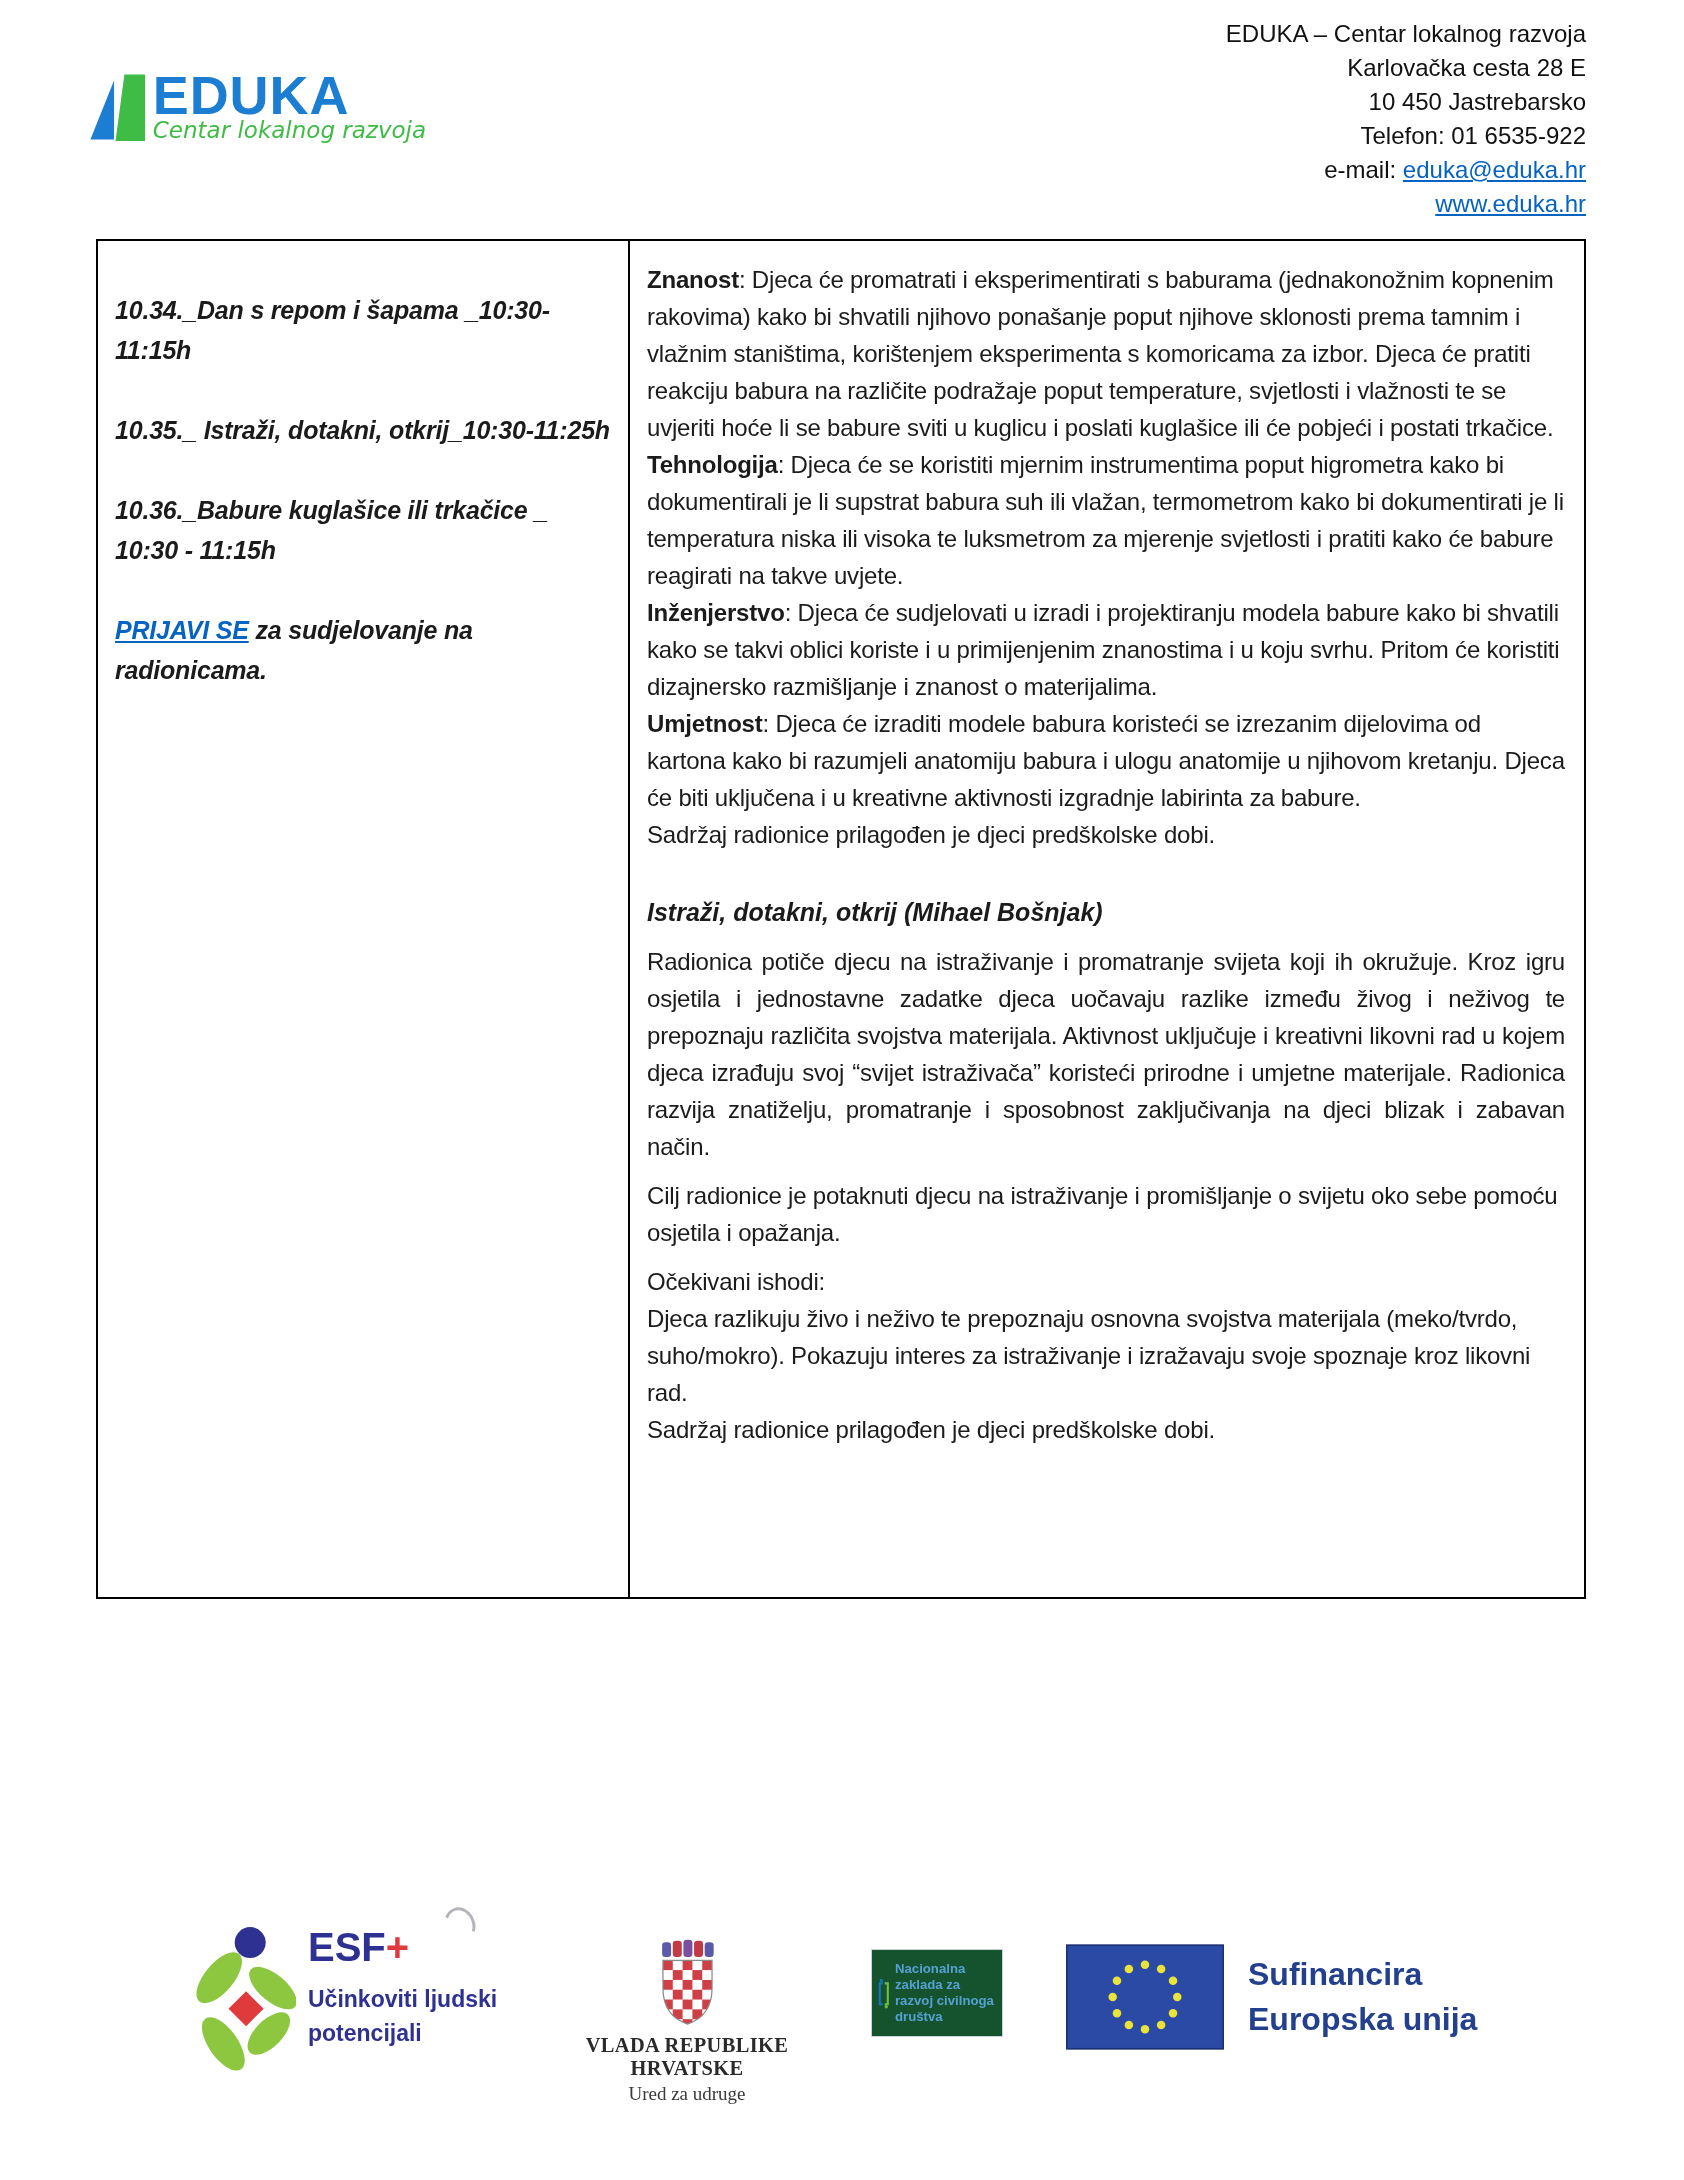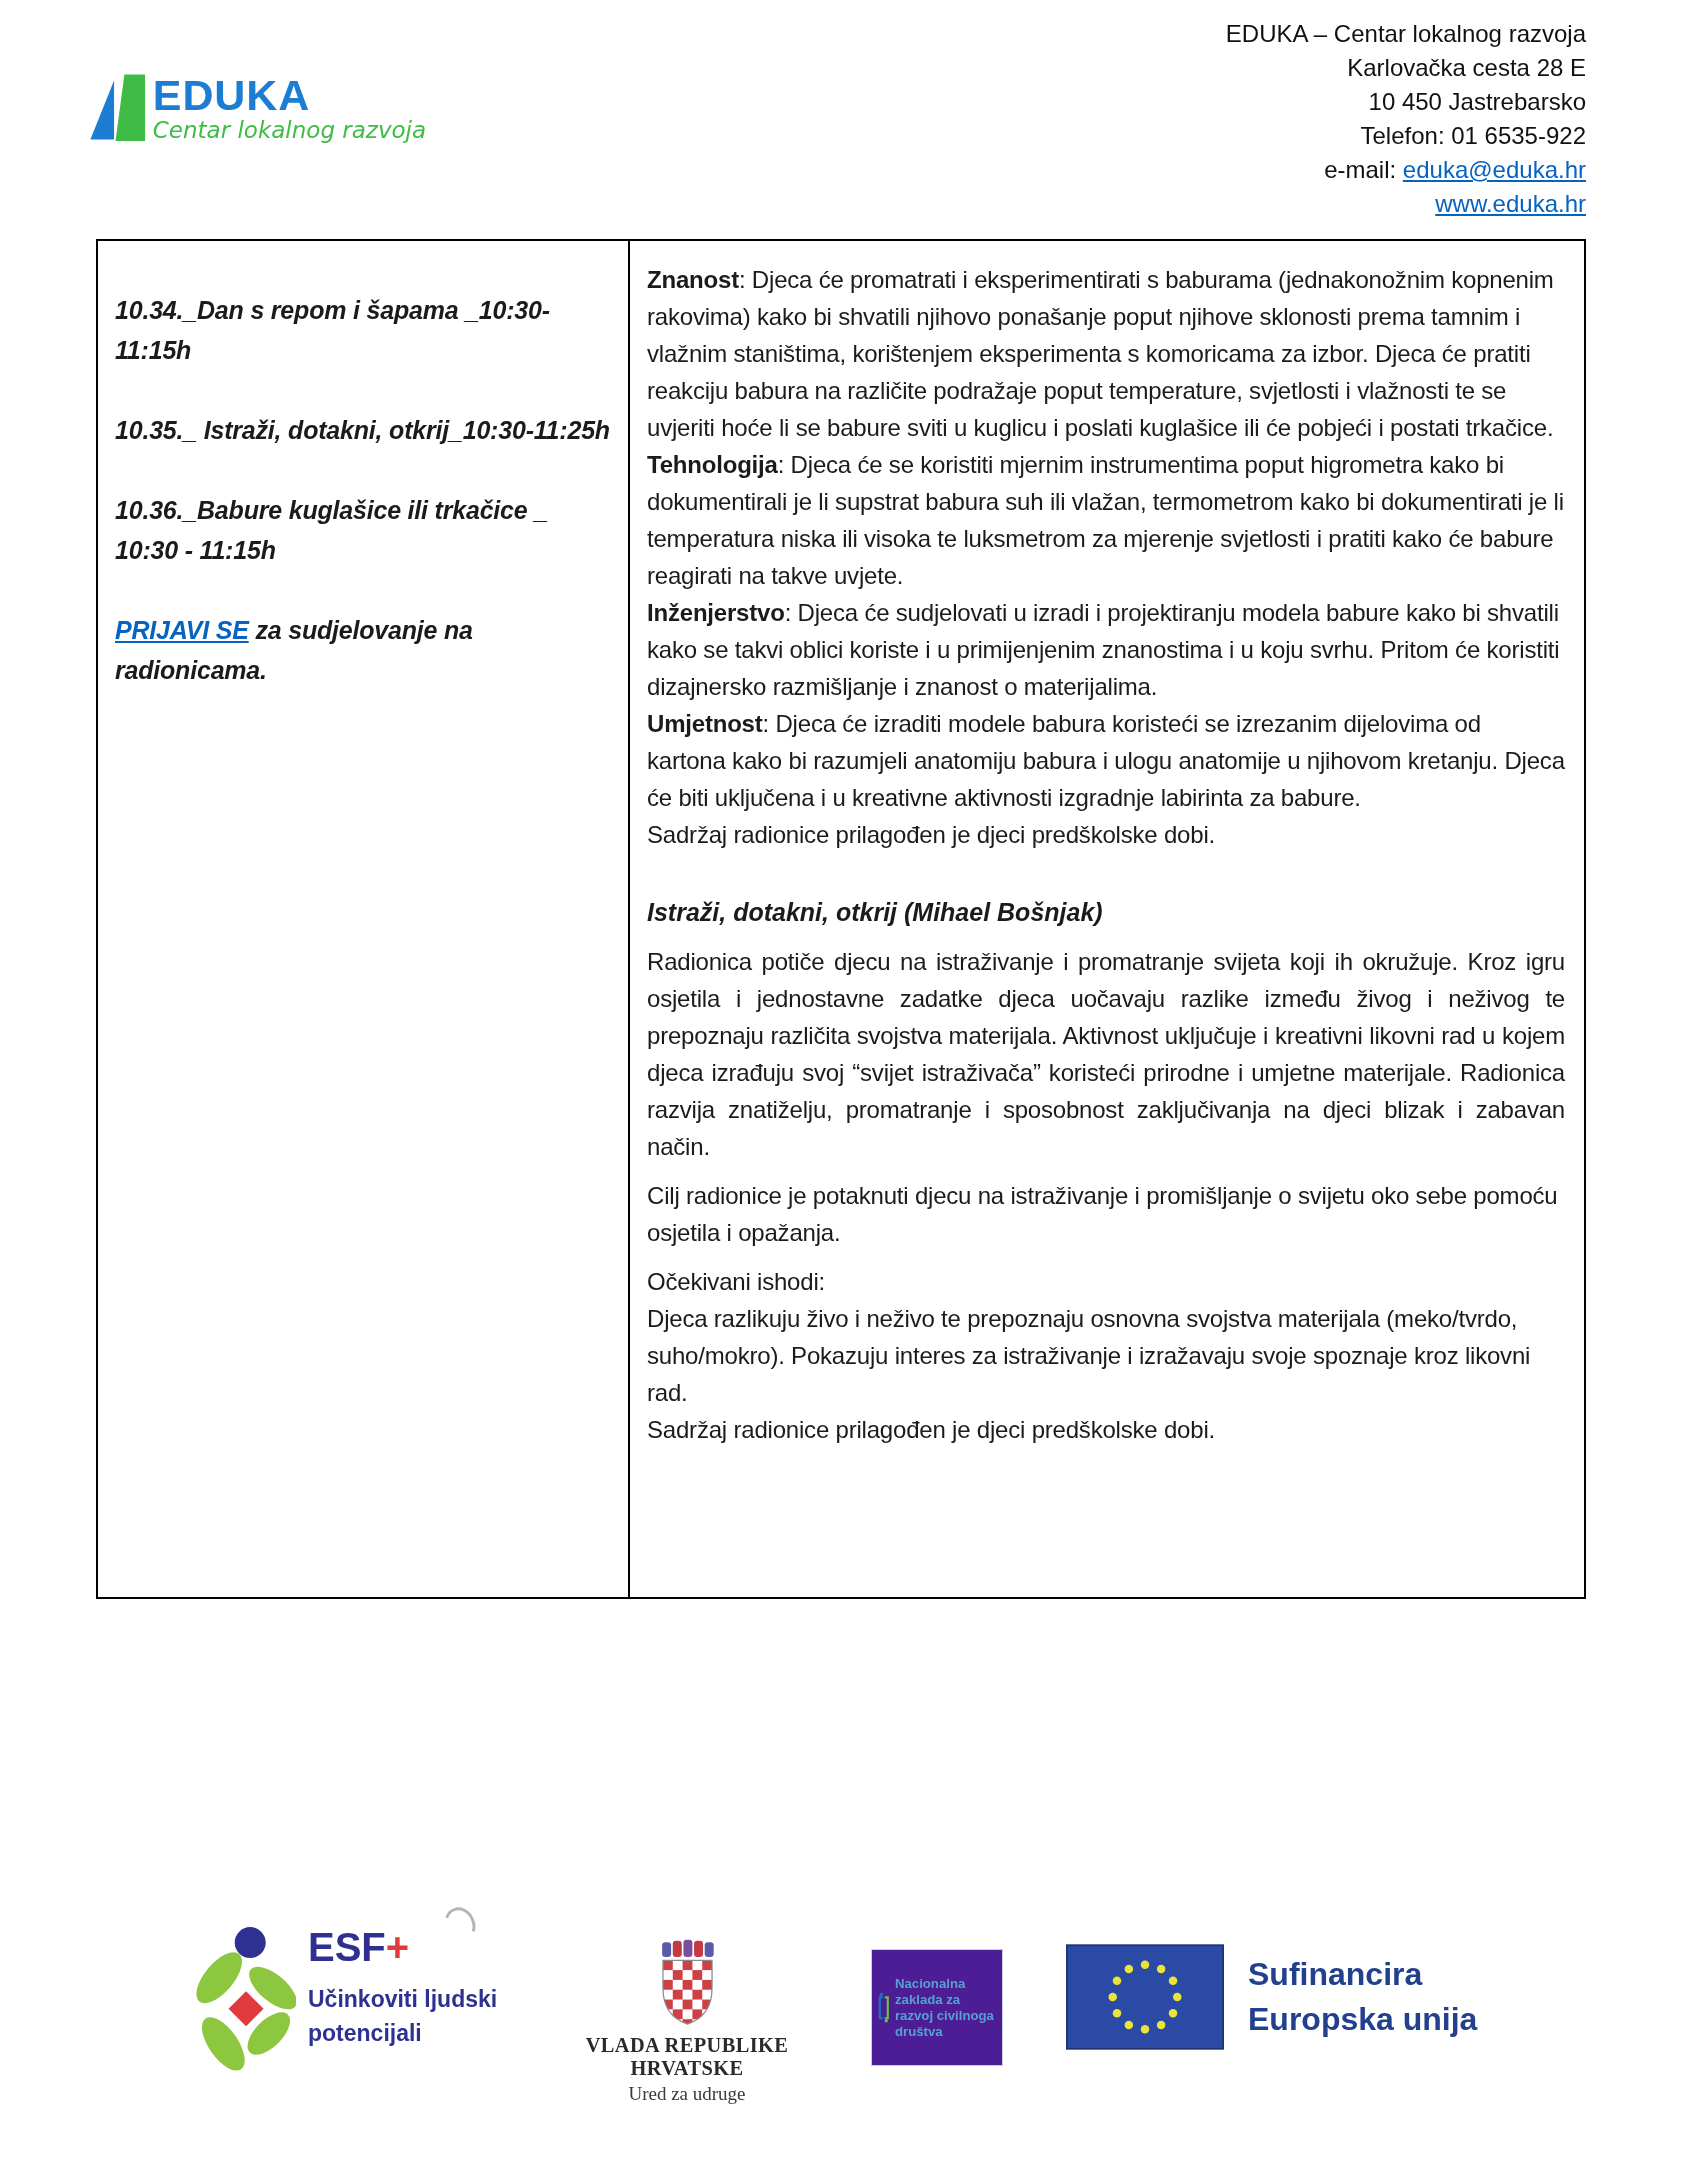--- a/index.html
+++ b/index.html
@@ -5,21 +5,21 @@
   html,body{margin:0;padding:0;background:#e8e8e8;}
   .page{
     position:relative;width:1685px;height:2181px;background:#ffffff;
     font-family:"Liberation Sans",sans-serif;color:var(--text_black,#1b1b1b);
     margin:0 auto;overflow:hidden;
   }
   
   .logo{position:absolute;left:88px;top:73px;display:flex;align-items:flex-start;}
   .logo svg{display:block;}
   .logo-text{margin-left:6.8px;}
-  .logo-name{font-size:43px;font-weight:bold;color:var(--eduka_blue,#1c7ed2);line-height:44px;letter-spacing:0.9px;}
+  .logo-name{font-size:54px;font-weight:bold;color:var(--eduka_blue,#1c7ed2);line-height:44px;letter-spacing:0.9px;}
   .logo-tagline{font-size:23px;font-style:italic;color:var(--eduka_green,#3fbc45);line-height:24px;margin-top:0.9px;font-family:"DejaVu Sans",sans-serif;}
   
   .header-contact{position:absolute;right:99px;top:17px;text-align:right;font-size:24px;line-height:34px;color:#111;}
   .header-contact a{color:var(--link_blue,#0563c1);text-decoration:underline;}
   
   .schedule-table{
     position:absolute;left:96px;top:239px;width:1490px;height:1360px;
     border:2.6px solid #000;box-sizing:border-box;display:flex;background:#fff;
   }
   .cell-left{width:532px;border-right:2.6px solid #000;box-sizing:border-box;
@@ -41,22 +41,22 @@
     border-left-color:transparent;border-bottom-color:transparent;transform:rotate(-25deg);}
   .esf{position:absolute;left:192px;top:24px;display:flex;align-items:flex-start;}
   .esf-text{margin-left:12px;padding-top:3.4px;}
   .esf-title{font-size:40px;font-weight:bold;color:var(--navy,#2e3192);line-height:41px;}
   .esf-title .plus{color:var(--esf_red,#e03a3c);}
   .esf-sub{font-size:23px;font-weight:bold;color:var(--navy,#2e3192);line-height:34px;margin-top:13.6px;width:232px;}
   .vlada{position:absolute;left:554px;top:39px;width:266px;text-align:center;}
   .vlada svg{display:block;margin:0 auto;}
   .vlada-l1{font-family:"Liberation Serif",serif;font-weight:bold;font-size:20.4px;color:#2a2a2a;margin-top:5.1px;letter-spacing:0.4px;}
   .vlada-l2{font-family:"Liberation Serif",serif;font-size:19px;color:#3a3a3a;margin-top:2.6px;}
-  .zaklada{position:absolute;left:871px;top:49px;width:132px;height:117px;border:1.7px solid #c9d2dc;
-    background:#4c1d95;box-sizing:border-box;display:flex;align-items:center;padding:4.3px 5.1px;}
+  .zaklada{position:absolute;left:871px;top:49px;width:132px;height:88px;border:1.7px solid #c9d2dc;
+    background:#14532d;box-sizing:border-box;display:flex;align-items:center;padding:4.3px 5.1px;}
   .zaklada-text{font-size:13.2px;font-weight:bold;color:var(--zaklada_text,#56a0d3);line-height:16px;margin-left:4.3px;}
   .eu{position:absolute;left:1066px;top:44px;display:flex;align-items:center;}
   .eu-text{margin-left:24px;}
   .eu-line{font-size:32px;font-weight:bold;color:#23408f;line-height:45px;}
 </style>
 </head>
 <body>
 
 <div class="page">
 

